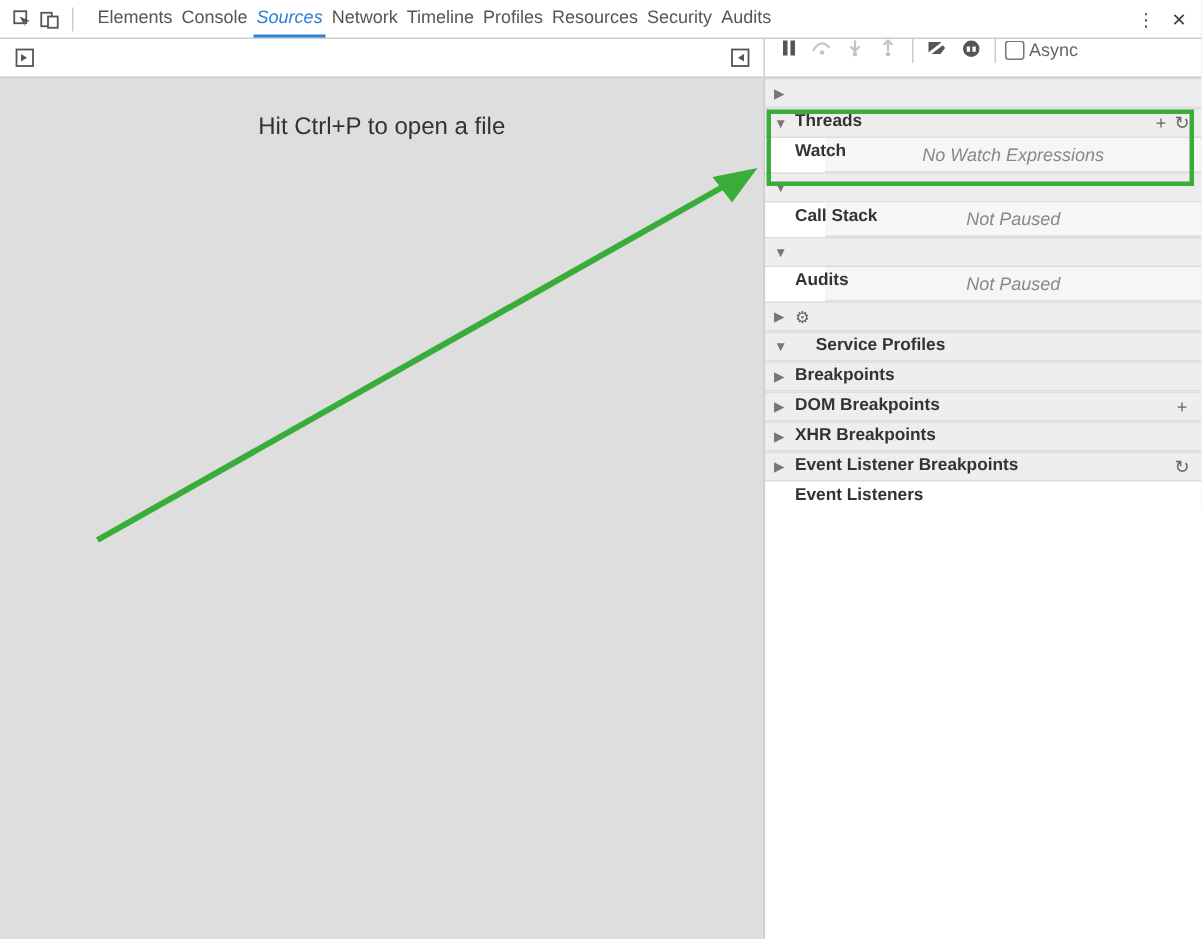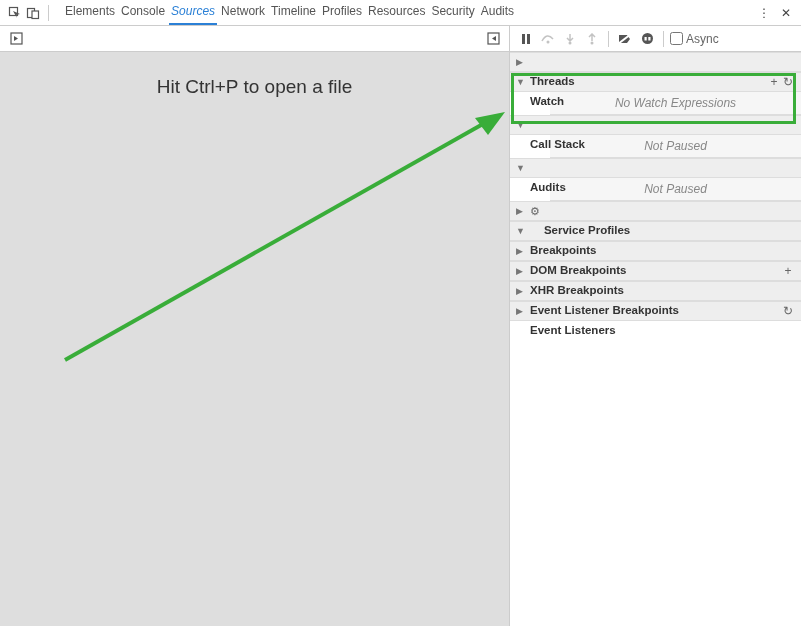--- a/index.html
+++ b/index.html
@@ -9,29 +9,29 @@
   .toolbar .spacer { flex: 1; }
   .tb-icon { width: 18px; display: flex; align-items: center; justify-content: center; color: #444; cursor: pointer; }
   .toolbar .sep { width: 1px; height: 16px; background: #ccc; margin: 0 6px; }
   .tabs { display: flex; gap: 2px; margin-left: 8px; }
   .tab { color: #555; cursor: pointer; padding: 4px 2px 5px 2px; }
   .tab.active { color: #2b80d6; border-bottom: 2px solid #2b80d6; font-style: italic; }
   .tb-right { display: flex; align-items: center; gap: 4px; }
 
   .subbar { height: 26px; display: flex; align-items: center; border-bottom: 1px solid #ccc; }
   .subbar-left { width: 510px; display: flex; align-items: center; justify-content: space-between; padding: 0 6px; border-right: 1px solid #ccc; height: 100%; }
-  .subbar-right { flex: 1; display: flex; align-items: center; padding: 0 6px; gap: 2px; height: 100%; }
+  .subbar-right { flex: 1; display: flex; align-items: flex-start; padding: 0 6px; gap: 2px; height: 100%; }
   .sb-icon { width: 20px; display: flex; align-items: center; justify-content: center; color: #444; cursor: pointer; }
   .sb-icon.dim { opacity: 0.35; cursor: default; }
   .sb-sep { width: 1px; height: 16px; background: #ccc; margin: 0 4px; }
   .sb-check { display: flex; align-items: center; gap: 3px; color: #666; }
 
   .main { display: flex; height: calc(626px - 52px); }
   .editor-area { width: 510px; background: #dedede; border-right: 1px solid #ccc; position: relative; }
-  .editor-msg { text-align: center; margin-top: 24px; color: #333; font-size: 19px; }
+  .editor-msg { text-align: center; margin-top: 24px; color: #333; font-size: 16px; }
 
   .side-panel { flex: 1; background: #fff; overflow: hidden; }
   .section-hdr { display: flex; align-items: center; background: #eee; border-top: 1px solid #ddd; border-bottom: 1px solid #ddd; height: 20px; padding: 0 6px; cursor: pointer; }
   .section-hdr .tri { margin-right: 6px; color: #777; font-size: 9px; display: inline-block; width: 8px; }
   .section-hdr .title { flex: 1; color: #333; font-weight: bold; font-size: 11.5px; margin-top: 37px; }
   .section-hdr .gear { font-size: 11px; color: #666; margin-right: 4px; }
   .section-hdr .act { color: #666; cursor: pointer; width: 14px; text-align: center; font-size: 12px; }
   .section-body { background: #f6f6f6; color: #888; font-style: italic; text-align: center; padding: 4px 12px; border-bottom: 1px solid #ddd; font-size: 12px; margin-left: 40px; }
 
   .annot-box { position: absolute; border: 3px solid #39ad39; pointer-events: none; }

